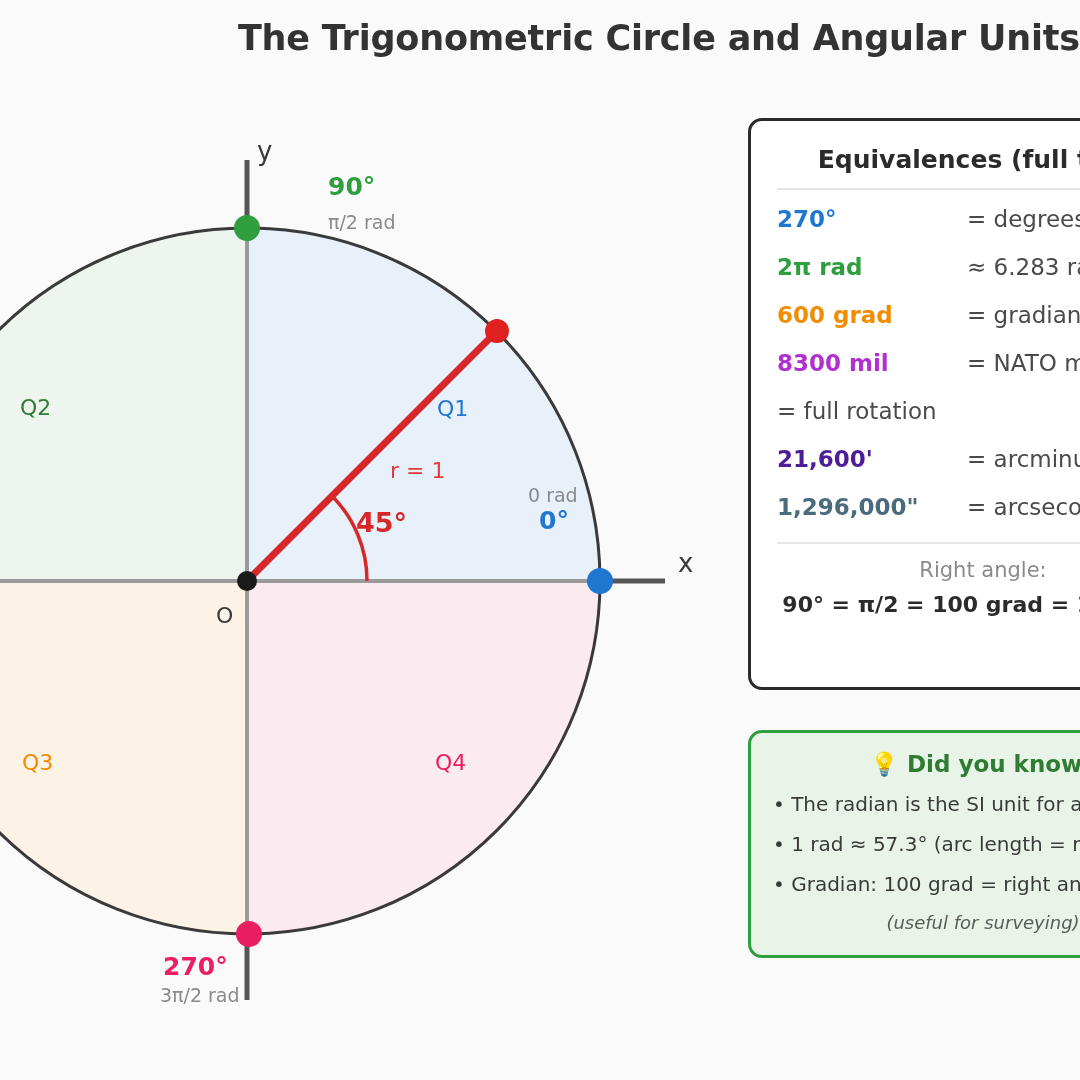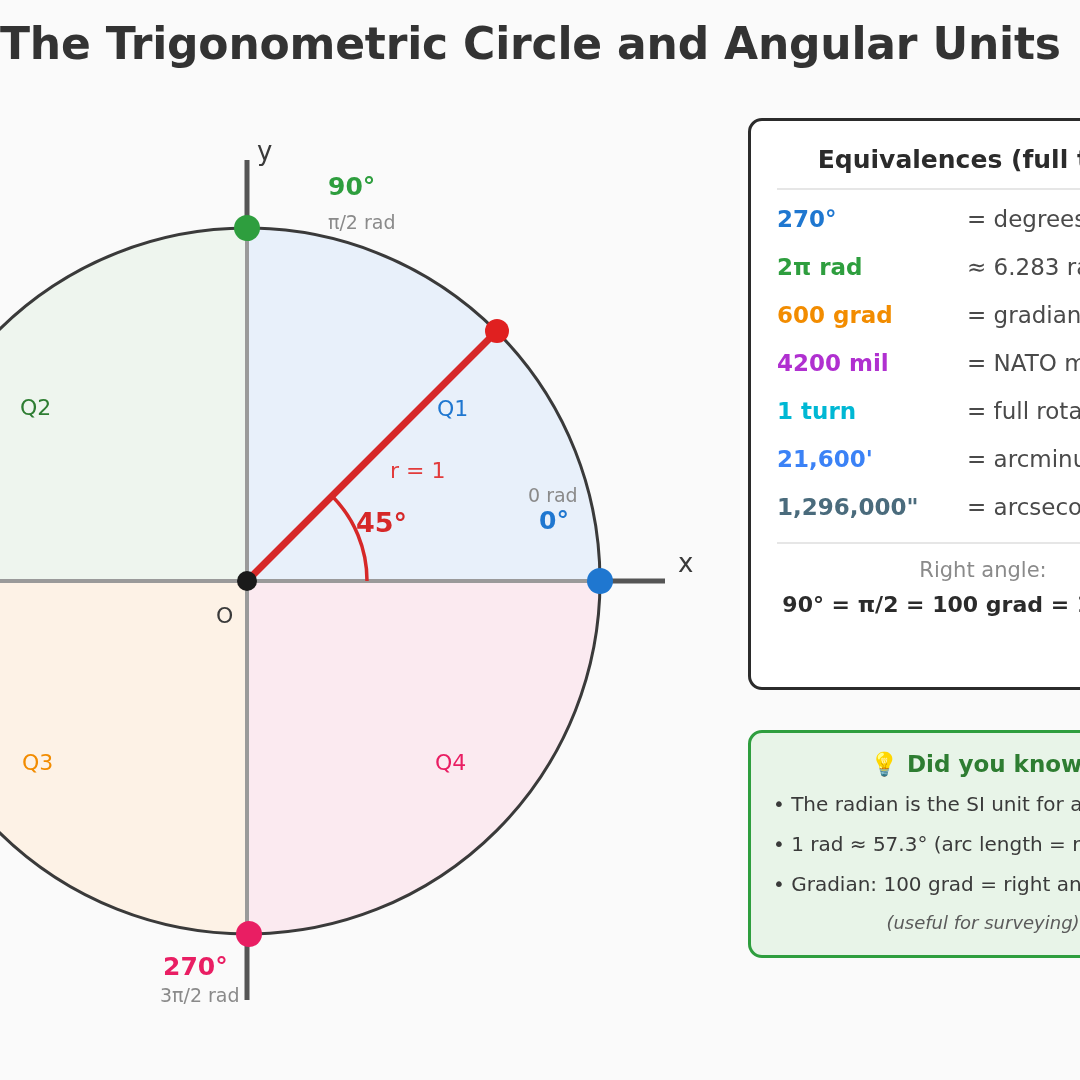--- a/index.html
+++ b/index.html
@@ -9,22 +9,22 @@
     font-family: "DejaVu Sans", "Liberation Sans", sans-serif;
     overflow: hidden;
   }
   #stage { position: relative; width: 1080px; height: 1080px; background: #fafafa; }
 
   
   .title {
     position: absolute;
     left: 0; top: 18px;
     width: 1080px;
-    text-align: left;
-    font-size: 44px;
+    text-align: right;
+    font-size: 35px;
     font-weight: bold;
     color: #333333;
     letter-spacing: -0.2px;
     font-family: "DejaVu Sans", "Liberation Sans", sans-serif;
   }
 
   
   #diagram { position: absolute; left: 0; top: 0; width: 740px; height: 1080px; }
   svg.figure { position: absolute; left: 0; top: 0; }
 
@@ -235,29 +235,28 @@
     </div>
     <div class="equiv-row">
       <span class="equiv-val" style="color:#2e9e3e">2π rad</span>
       <span class="equiv-desc">≈ 6.283 radians</span>
     </div>
     <div class="equiv-row">
       <span class="equiv-val" style="color:#f28c00">600 grad</span>
       <span class="equiv-desc">= gradians (centesimal)</span>
     </div>
     <div class="equiv-row">
-      <span class="equiv-val" style="color:#b030d0">4200 mil</span>
+      <span class="equiv-val" style="color:#b030d0">8300 mil</span>
       <span class="equiv-desc">= NATO mils</span>
     </div>
     <div class="equiv-row">
-      <span class="equiv-val" style="color:#00b8d4">1 turn</span>
       <span class="equiv-desc">= full rotation</span>
     </div>
     <div class="equiv-row">
-      <span class="equiv-val" style="color:#3b82f6">21,600'</span>
+      <span class="equiv-val" style="color:#4c1d95">21,600'</span>
       <span class="equiv-desc">= arcminutes</span>
     </div>
     <div class="equiv-row">
       <span class="equiv-val" style="color:#4a6b7c">1,296,000"</span>
       <span class="equiv-desc">= arcseconds</span>
     </div>
 
     <div class="rule bottom"></div>
     <div class="note-small">Right angle:</div>
     <div class="note-bold">90° = π/2 = 100 grad = 1600 mil</div>

